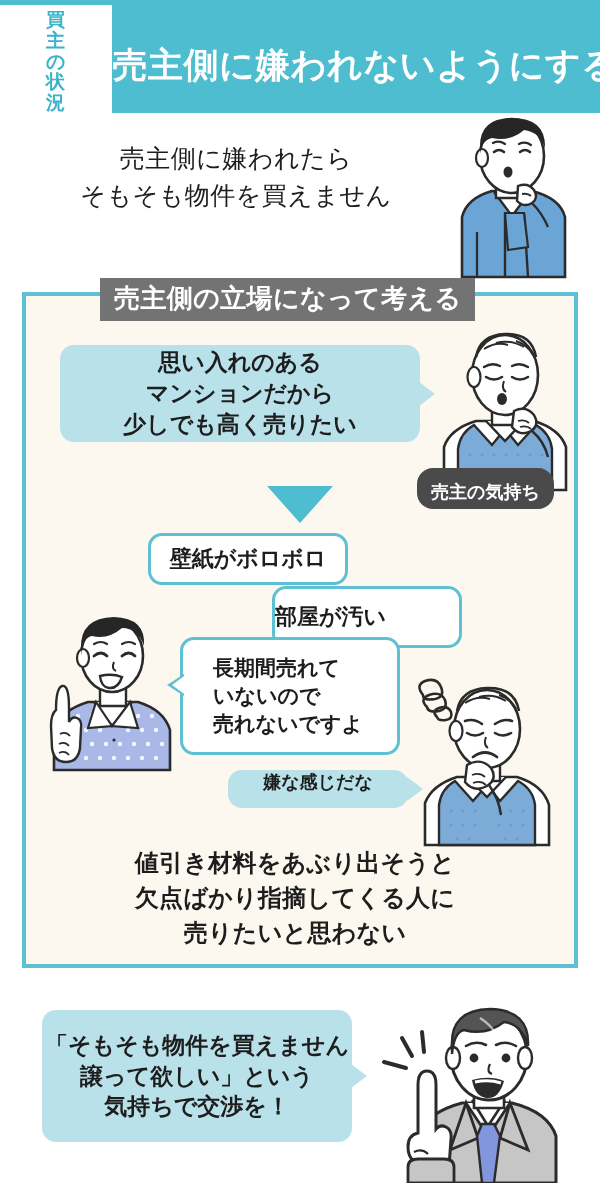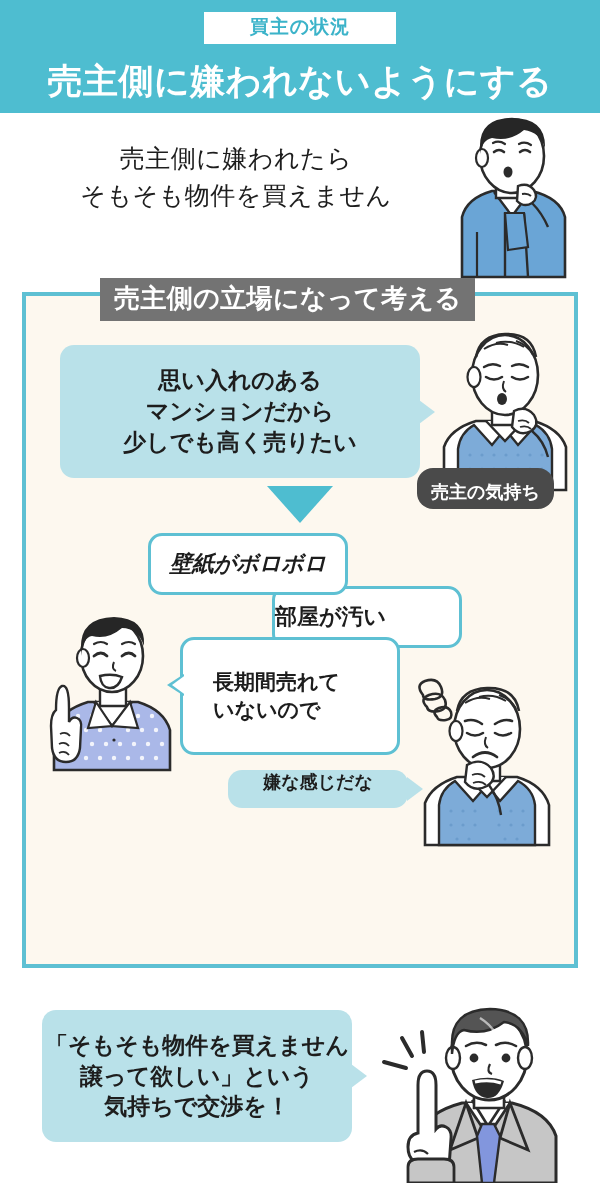--- a/index.html
+++ b/index.html
@@ -20,21 +20,21 @@
   }
 
   
   .header {
     position: absolute;
     left: 0; top: 0;
     width: 600px;
     height: 113px;
     background: #4ebdd0;
     display: flex;
-    flex-direction: column;
+    flex-direction: row;
     align-items: center;
   }
   .header-badge {
     margin-top: 12px;
     background: #ffffff;
     color: #3bb3c9;
     font-size: 19px;
     font-weight: bold;
     letter-spacing: 1px;
     padding: 5px 46px 6px 46px;
@@ -135,33 +135,32 @@
     left: -11px;
     top: 34px;
     width: 0; height: 0;
     border-top: 11px solid transparent;
     border-bottom: 11px solid transparent;
     border-right: 15px solid #ffffff;
   }
 
   #bubble-seller-wish {
     left: 60px; top: 345px;
-    width: 360px; height: 133px;
+    width: 360px; height: 97px;
     display: flex; align-items: center; justify-content: center;
     text-align: center;
     font-size: 23px;
     z-index: 4;
   }
   #bubble-wallpaper {
     left: 148px; top: 533px;
-    width: 200px; height: 62px;
+    width: 200px; height: 52px;
     display: flex; align-items: center; justify-content: center;
     font-size: 22px;
     z-index: 4;
-    font-style: italic;
   }
   #bubble-dirty {
     left: 272px; top: 586px;
     width: 190px; height: 62px;
     display: flex; align-items: center; justify-content: flex-start;
     font-size: 22px;
     z-index: 3;
   }
   #bubble-longtime {
     left: 180px; top: 637px;
@@ -381,20 +380,21 @@
   </div>
 
   <div class="bubble bubble-outline" id="bubble-dirty">
     <span>部屋が汚い</span>
   </div>
 
   <div class="bubble bubble-outline" id="bubble-longtime">
     <div>
       <div>長期間売れて</div>
       <div>いないので</div>
+      <div>売れないですよ</div>
     </div>
     <span class="tail-l"></span>
     <span class="tail-l-in"></span>
   </div>
 
   <div class="fig-buyer-pointing">
     <svg viewBox="0 0 145 158" width="145" height="158">
 
       <path d="M16 158 L16 116 Q24 98 50 90 L100 90 Q126 98 132 118 L132 158 Z" fill="#aab8e8" stroke="#2b2b2b" stroke-width="2.6"></path>
       <g fill="#ffffff" opacity="0.85">
@@ -516,20 +516,25 @@
 
       <path d="M68 92 q12 -9 24 0" stroke="#2b2b2b" stroke-width="2.8" fill="none" stroke-linecap="round"></path>
 
       <path d="M62 100 q14 -8 24 3 q7 11 -4 18 q-13 7 -22 -4 Z" fill="#ffffff" stroke="#2b2b2b" stroke-width="2.4"></path>
       <path d="M67 110 q8 -3 13 2" stroke="#2b2b2b" stroke-width="1.8" fill="none"></path>
       <path d="M68 118 q8 -3 13 2" stroke="#2b2b2b" stroke-width="1.8" fill="none"></path>
       <path d="M84 120 q10 14 12 30" stroke="#2b2b2b" stroke-width="2.4" fill="none"></path>
     </svg>
   </div>
 
+  <div class="conclusion-text">
+    <div>値引き材料をあぶり出そうと</div>
+    <div>欠点ばかり指摘してくる人に</div>
+    <div>売りたいと思わない</div>
+  </div>
 
   <div class="bubble bubble-solid" id="bubble-footer">
     <div>
       <div>「そもそも物件を買えません</div>
       <div>譲って欲しい」という</div>
       <div>気持ちで交渉を！</div>
     </div>
     <span class="tail-r"></span>
   </div>
 

